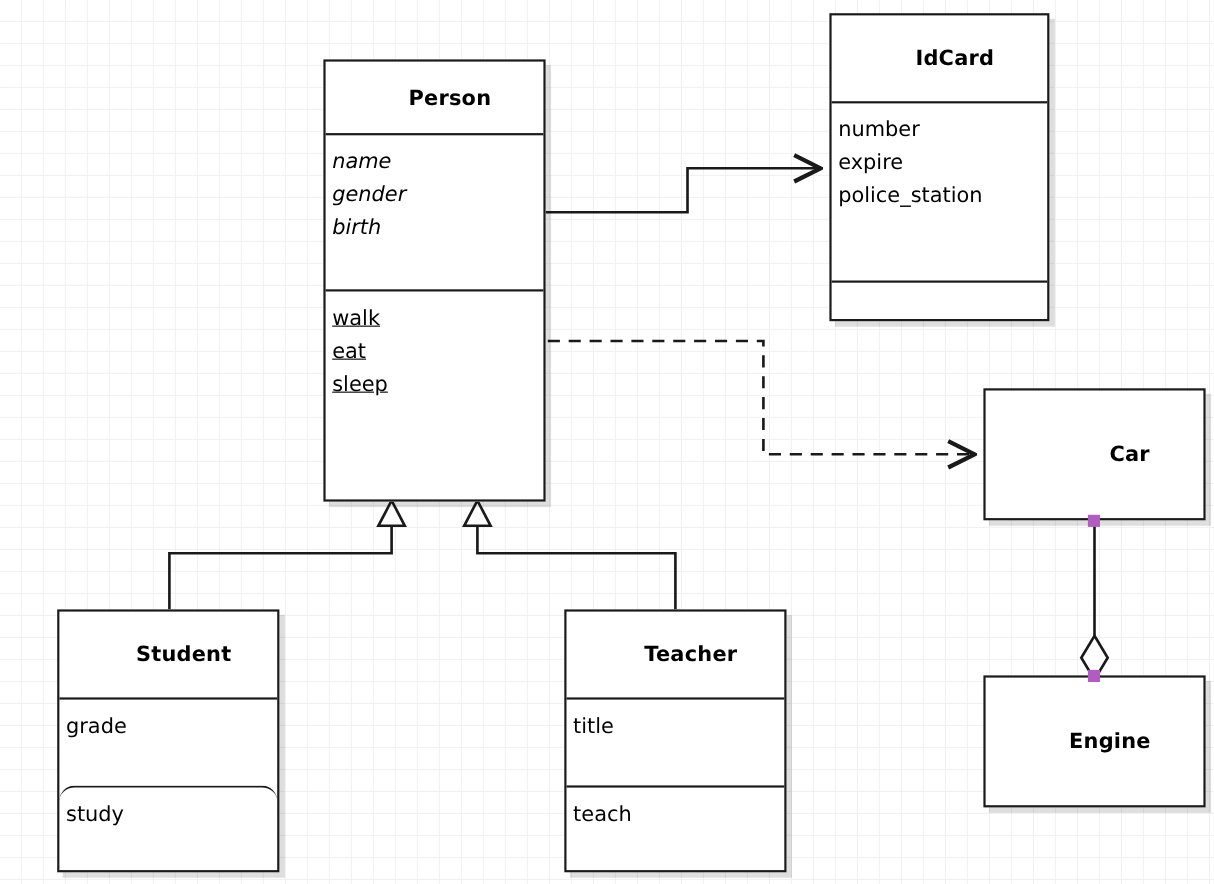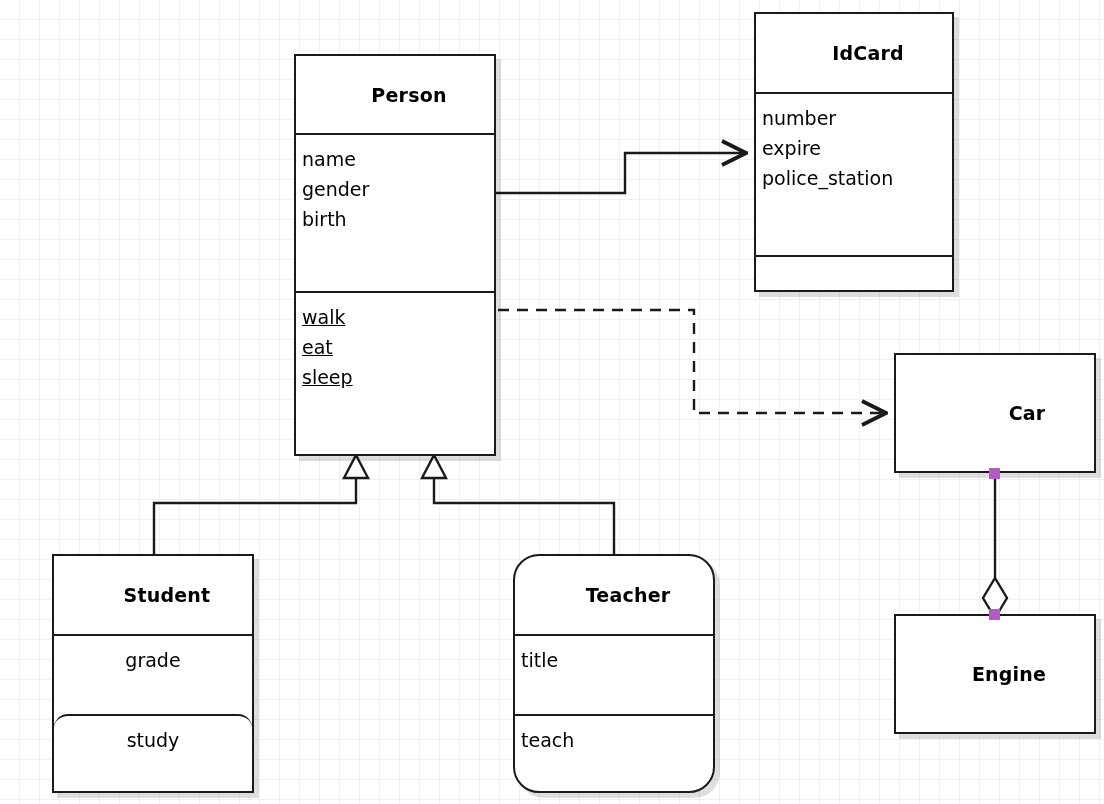--- a/index.html
+++ b/index.html
@@ -105,22 +105,22 @@
       <polygon points="434,455 422,478 446,478" fill="#ffffff" stroke="#1a1a1a" stroke-width="2.4" stroke-linejoin="miter"></polygon>
     </g>
 
     <g>
       <path d="M 995 473 L 995 578" fill="none" stroke="#1a1a1a" stroke-width="2.4"></path>
       <polygon points="995,578 1007,598 995,618 983,598" fill="#ffffff" stroke="#1a1a1a" stroke-width="2.4" stroke-linejoin="miter"></polygon>
     </g>
   </svg>
 
   <div class="uml-class" style="left:294px; top:54px; width:202px; height:402px;">
-    <div class="cls-title" style="height:77px;border-radius:26px;">Person</div>
-    <div class="cls-compartment" style="height:158px;">
+    <div class="cls-title" style="height:65px;border-radius:26px;">Person</div>
+    <div class="cls-compartment" style="height:142px;font-style:italic;">
       <span class="member">name</span>
       <span class="member">gender</span>
       <span class="member">birth</span>
     </div>
     <div class="cls-compartment" style="flex:1;text-decoration:underline;">
       <span class="member">walk</span>
       <span class="member">eat</span>
       <span class="member">sleep</span>
     </div>
   </div>
@@ -128,31 +128,31 @@
   <div class="uml-class" style="left:754px; top:12px; width:200px; height:280px;">
     <div class="cls-title" style="height:78px;">IdCard</div>
     <div class="cls-compartment" style="height:163px;">
       <span class="member">number</span>
       <span class="member">expire</span>
       <span class="member">police_station</span>
     </div>
     <div class="cls-compartment" style="flex:1;"></div>
   </div>
 
-  <div class="uml-class" style="left:52px; top:554px; width:202px; height:239px;text-align:center;">
+  <div class="uml-class" style="left:52px; top:554px; width:202px; height:239px;">
     <div class="cls-title" style="height:78px;">Student</div>
     <div class="cls-compartment" style="height:80px;">
       <span class="member">grade</span>
     </div>
     <div class="cls-compartment" style="flex:1;border-radius:14px;">
       <span class="member">study</span>
     </div>
   </div>
 
-  <div class="uml-class" style="left:513px; top:554px; width:202px; height:239px;border-radius:26px;">
+  <div class="uml-class" style="left:513px; top:554px; width:202px; height:239px;">
     <div class="cls-title" style="height:78px;">Teacher</div>
     <div class="cls-compartment" style="height:80px;">
       <span class="member">title</span>
     </div>
     <div class="cls-compartment" style="flex:1;">
       <span class="member">teach</span>
     </div>
   </div>
 
   <div class="uml-class" style="left:894px; top:353px; width:202px; height:120px;padding-left:36px;">

